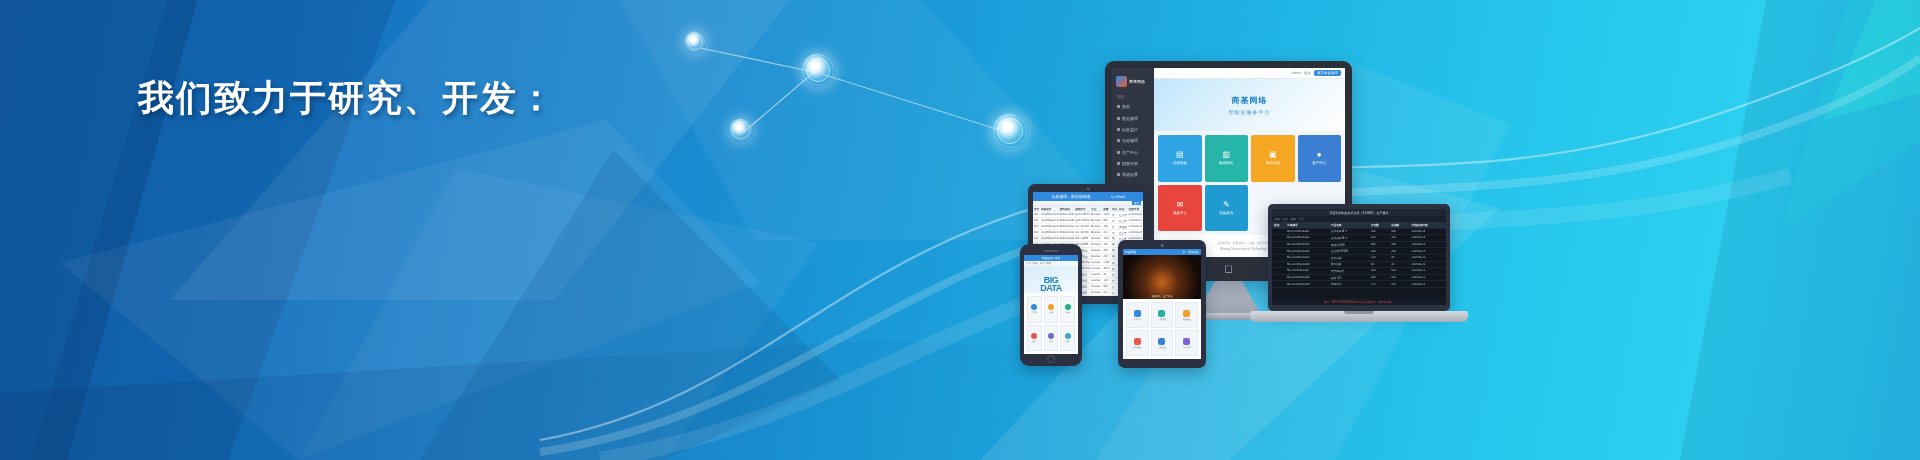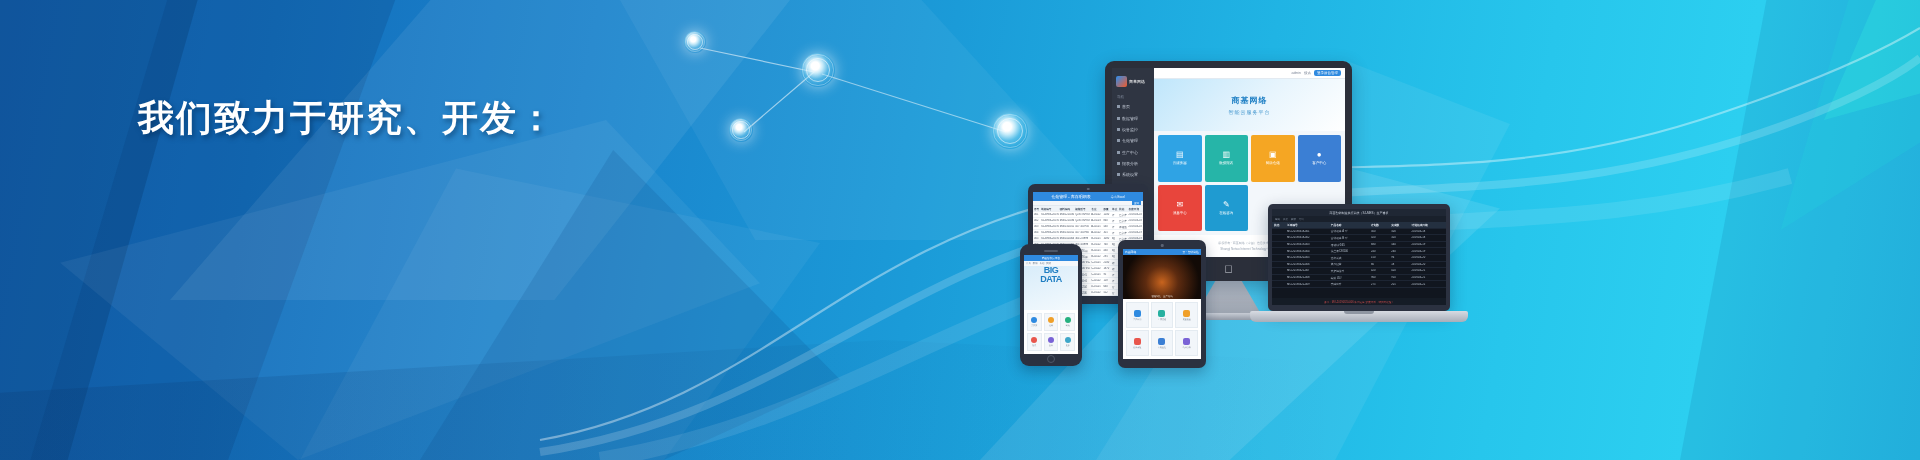--- a/index.html
+++ b/index.html
@@ -104,21 +104,21 @@
     box-shadow:0 0 14px rgba(255,255,255,.55);
   }
   .node::before, .node::after {
     content:""; position:absolute; border-radius:50%;
     border:1px solid rgba(255,255,255,.55);
   }
   .node::before { inset:14%; }
   .node::after  { inset:4%; border-color:rgba(255,255,255,.32); }
 
   
-  .text-col { position:absolute; left:138px; top:96px; width:820px; }
+  .text-col { position:absolute; left:138px; top:76px; width:820px; }
   .headline {
     font-size:36px; font-weight:bold; color:#ffffff;
     letter-spacing:2px; line-height:1.2;
     text-shadow:2px 3px 5px rgba(4,40,80,.55);
   }
   .body-lines { margin-top:32px; }
   .body-line {
     position:relative;
     font-size:21px; font-weight:bold; color:#ffffff;
     line-height:40px; white-space:nowrap;
@@ -253,21 +253,21 @@
     width:14px; height:2px; border-radius:1px; background:#4e5666;
   }
   .phone-home {
     position:absolute; left:50%; bottom:3px; transform:translateX(-50%);
     width:8px; height:8px; border-radius:50%; border:1px solid #4e5666;
   }
   .phone-screen { width:100%; height:100%; background:#fff; overflow:hidden; display:flex; flex-direction:column; }
   .ph-top { height:6px; background:#2f8ae0; color:#fff; font-size:2.6px; display:flex; align-items:center; justify-content:center; }
   .ph-nav { height:5px; background:#f5f8fb; display:flex; align-items:center; gap:2px; padding:0 2px; }
   .ph-nav span { font-size:2.4px; color:#6b7686; }
-  .ph-hero { height:44px; background:linear-gradient(160deg,#d8ecfa,#f4fafd); display:flex; align-items:flex-start; justify-content:center; }
+  .ph-hero { height:27px; background:linear-gradient(160deg,#d8ecfa,#f4fafd); display:flex; align-items:flex-end; justify-content:center; }
   .ph-hero-t { font-size:9px; font-weight:bold; color:#1f7ec2; line-height:0.95; text-align:center; letter-spacing:-0.5px; }
   .ph-tiles { flex:1; display:grid; grid-template-columns:repeat(3,1fr); gap:2px; padding:3px; }
   .ph-tile { background:#f4f7fa; border:1px solid #e6ecf2; display:flex; flex-direction:column; align-items:center; justify-content:center; gap:1px; }
   .ph-tile-ico { width:6px; height:6px; border-radius:50%; }
   .ph-tile-lb { font-size:2px; color:#7b8694; }
 
   
   .tablet-s { position:absolute; left:108px; top:196px; width:88px; height:128px; }
   .tablet-s-body {
     position:absolute; inset:0; background:#2b3140;

